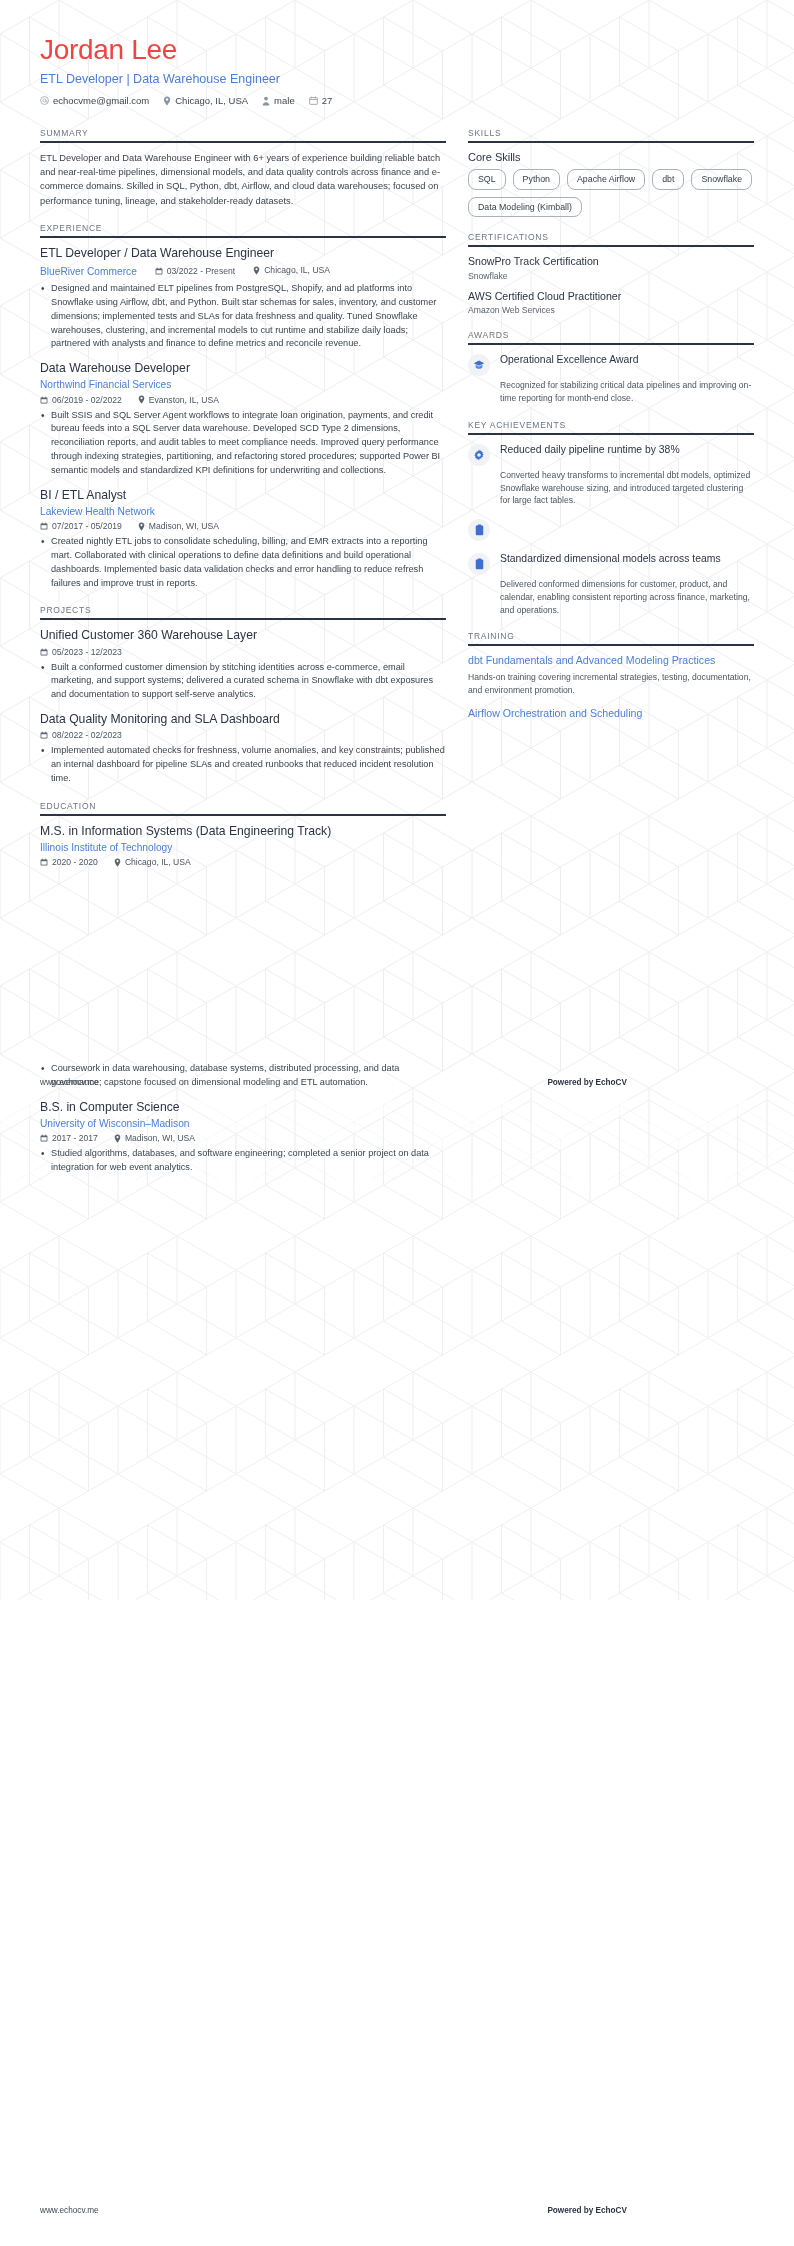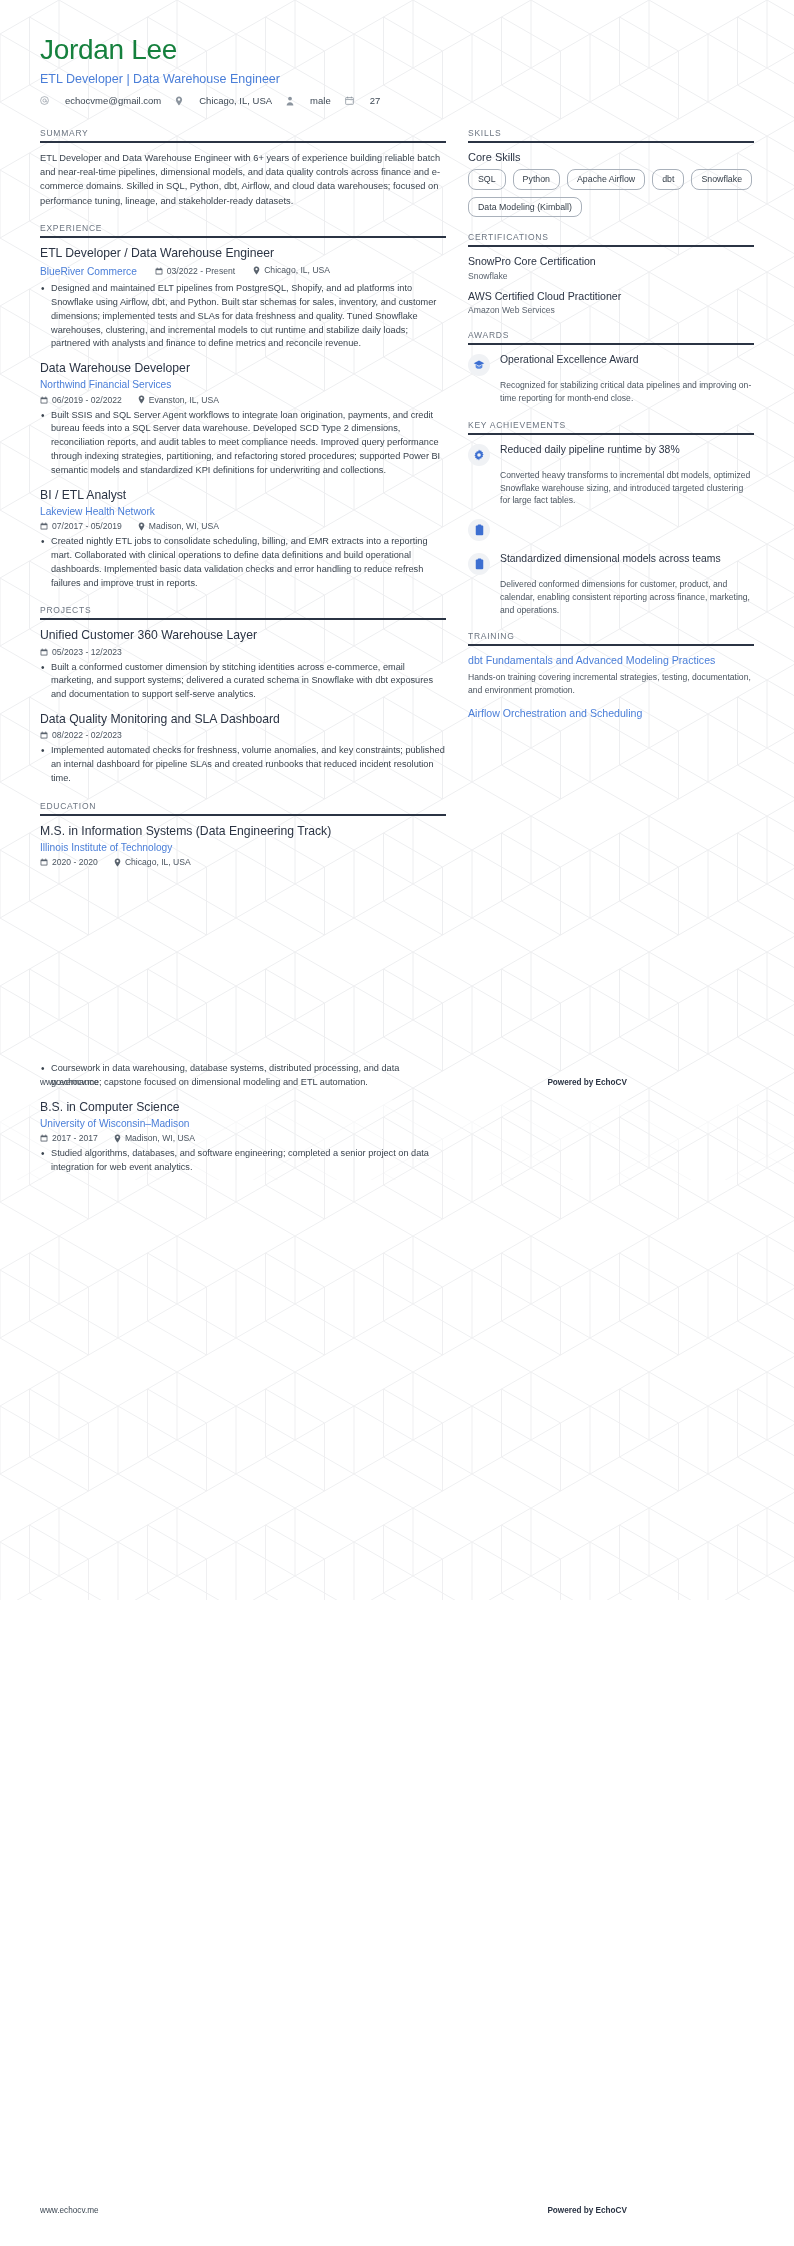--- a/index.html
+++ b/index.html
@@ -37,39 +37,39 @@
     z-index: 2;
     padding: 0;
   }
 
   
   .header { padding: 34px 40px 0 40px; }
   .name {
     font-size: 28px;
     font-weight: 400;
     letter-spacing: -0.3px;
-    color: #15803d;
+    color: #ef4444;
     line-height: 1.15;
   }
   .headline {
     margin-top: 6px;
     font-size: 12.5px;
     color: #4a7ed8;
     font-weight: 400;
   }
   .contact-row {
     margin-top: 9px;
     display: flex;
     align-items: center;
     gap: 14px;
     font-size: 9.5px;
     color: #3d4854;
     flex-wrap: wrap;
   }
-  .contact-item { display: flex; align-items: center; gap: 16px; }
+  .contact-item { display: flex; align-items: center; gap: 4px; }
   .contact-item svg { display: block; }
 
   
   .columns {
     display: flex;
     gap: 22px;
     padding: 22px 40px 0 40px;
     align-items: flex-start;
   }
   .col-left { width: 406px; flex: 0 0 406px; }
@@ -534,21 +534,21 @@
             <span class="chip">dbt</span>
             <span class="chip">Snowflake</span>
             <span class="chip">Data Modeling (Kimball)</span>
           </div>
         </div>
 
         <div class="section">
           <div class="section-title">CERTIFICATIONS</div>
           <div class="section-rule"></div>
           <div class="cert">
-            <div class="cert-name">SnowPro Core Certification</div>
+            <div class="cert-name">SnowPro Track Certification</div>
             <div class="cert-issuer">Snowflake</div>
           </div>
           <div class="cert">
             <div class="cert-name">AWS Certified Cloud Practitioner</div>
             <div class="cert-issuer">Amazon Web Services</div>
           </div>
         </div>
 
         <div class="section">
           <div class="section-title">AWARDS</div>

